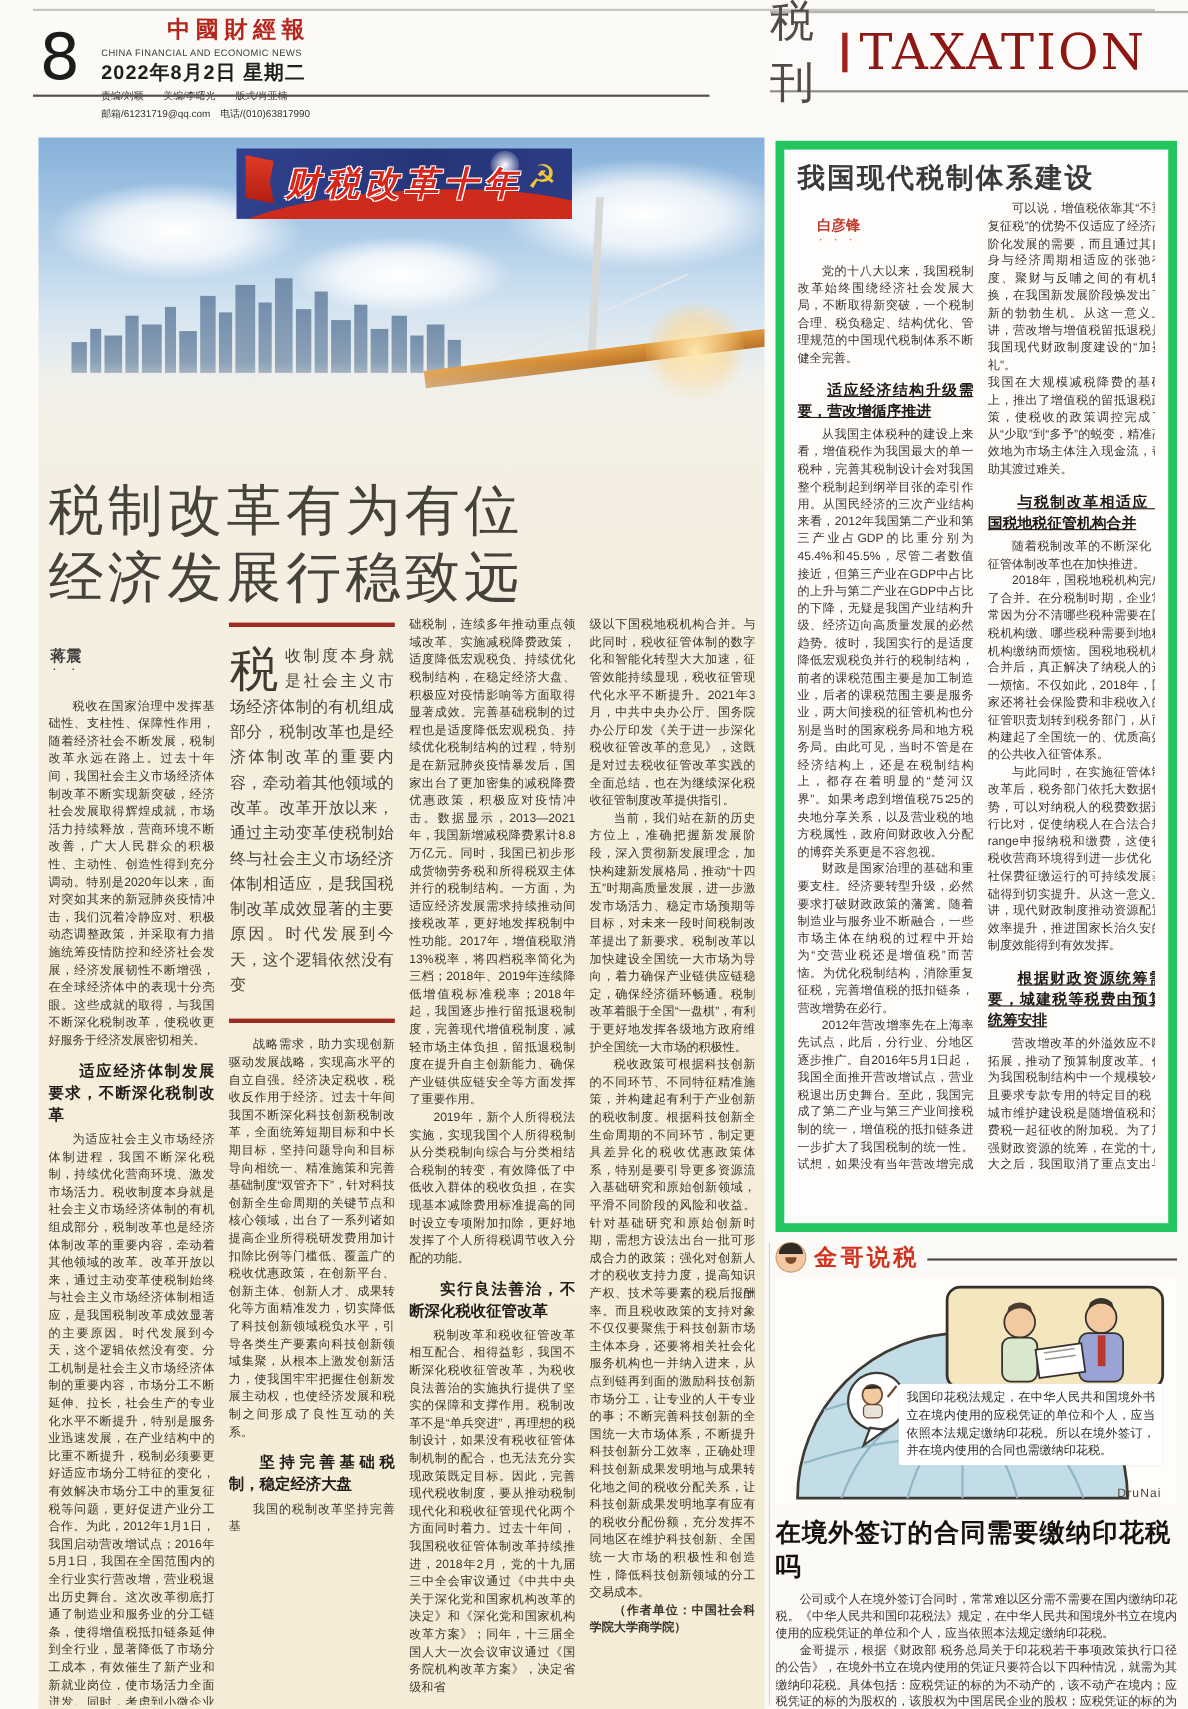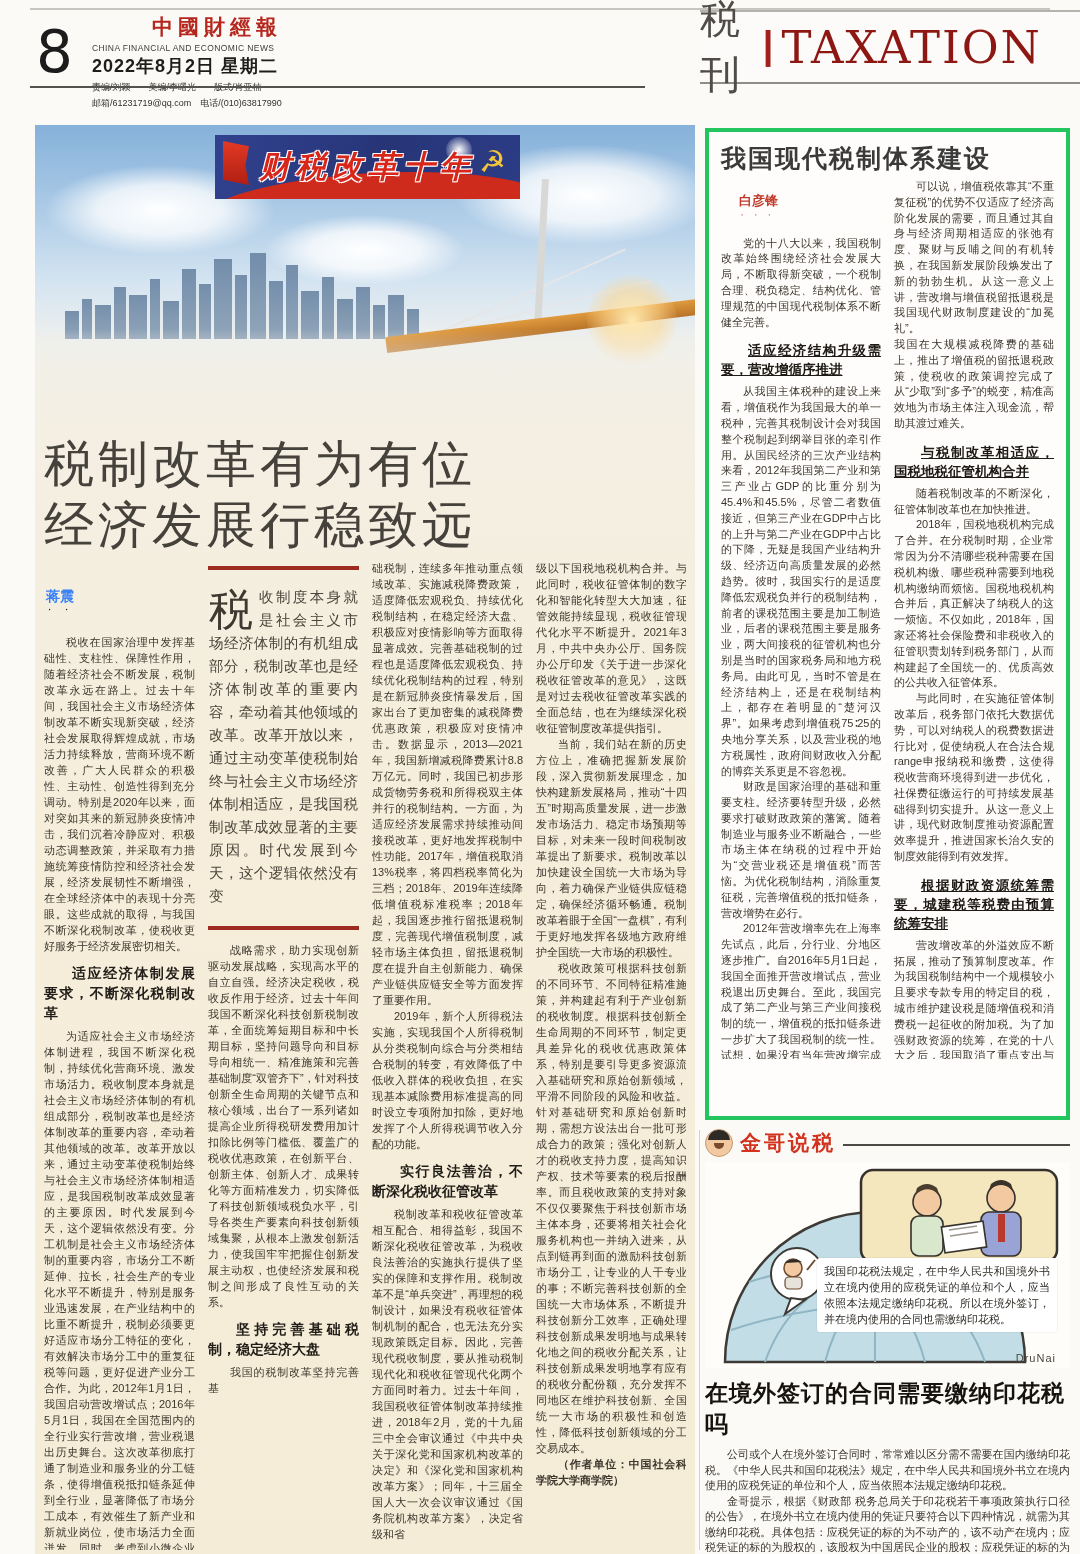--- a/index.html
+++ b/index.html
@@ -40,28 +40,28 @@
   .banner-flag{position:absolute;left:8px;top:6px;width:26px;height:44px;background:linear-gradient(180deg,#e23a25,#b01f12);clip-path:polygon(0 0,100% 12%,86% 55%,100% 100%,0 88%);}
   .banner-emblem{position:absolute;right:14px;top:12px;font-size:30px;color:#f2c43c;line-height:1;}
   .banner-sun{position:absolute;right:48px;top:2px;width:26px;height:26px;border-radius:50%;background:radial-gradient(circle,#fff,rgba(255,255,255,.15) 70%);}
   .banner-text{position:relative;font-size:31px;font-weight:bold;font-style:italic;color:#d8271a;letter-spacing:5px;
                text-shadow:1px 1px 0 #fff,-1px -1px 0 #fff,1px -1px 0 #fff,-1px 1px 0 #fff;}
   .lead-title{left:44px;top:434px;font-family:"DejaVu Serif",serif;font-size:50px;line-height:61px;color:#45413b;letter-spacing:4px;font-weight:500;}
   .cols{left:44px;top:560px;width:642px;height:990px;display:flex;gap:13px;overflow:hidden;}
   .col{width:151px;flex:0 0 151px;font-size:11px;line-height:16px;text-align:justify;color:#3b352c;overflow:hidden;height:990px;}
   .col p{margin:0;text-indent:2em;}
   .col-h{font-weight:bold;font-size:14px;line-height:20px;color:#211d18;margin:9px 0 5px;text-indent:2em;}
-  .author{font-weight:bold;font-size:14px;color:#3b82f6;margin:28px 0 16px 2px;text-indent:0;}
+  .author{font-weight:bold;font-size:14px;color:#404040;margin:28px 0 16px 2px;text-indent:0;}
   .author::after{content:"・ ・";display:block;font-size:7px;letter-spacing:4px;color:#2a2825;margin-top:-2px;}
   .quote{border-top:4px solid #9e2b20;border-bottom:4px solid #9e2b20;padding:16px 1px 18px;margin:6px 0 12px;
          font-size:14.5px;line-height:23px;color:#4b443b;font-weight:500;text-align:justify;}
   .dropcap{float:left;font-size:44px;line-height:42px;margin:3px 6px 0 0;color:#3e3931;font-family:"DejaVu Serif",serif;}
   .byline-left{font-weight:bold;margin-top:4px;}
   
-  .red-box{left:705px;top:128px;width:365px;height:992px;border:4px solid #22c55e;background:#fffdfb;box-sizing:border-box;padding:10px 12px 8px;}
+  .red-box{left:705px;top:128px;width:365px;height:992px;border:8px solid #22c55e;background:#fffdfb;box-sizing:border-box;padding:10px 12px 8px;}
   .rb-title{font-size:25px;font-weight:bold;color:#3a3a3a;line-height:33px;letter-spacing:2px;}
   .rb-cols{display:flex;gap:13px;margin-top:4px;height:880px;overflow:hidden;}
   .rb-col{width:160px;flex:0 0 160px;font-size:11px;line-height:15.8px;text-align:justify;color:#3b352c;overflow:hidden;}
   .rb-col p{margin:0;text-indent:2em;}
   .rb-h{font-weight:bold;font-size:13.5px;line-height:19px;color:#1e1b16;margin:11px 0 5px;text-indent:2em;text-decoration:underline;}
   .rb-author{color:#c0392b;font-weight:bold;font-size:13px;margin:14px 0 12px 18px;text-indent:0 !important;}
   .rb-author::after{content:"・ ・ ・";display:block;font-size:6px;letter-spacing:3px;color:#c0392b;margin-top:-1px;}
   
   .jg{left:705px;top:1126px;width:365px;height:244px;}
   .jg-head{display:flex;align-items:center;gap:7px;height:34px;}

